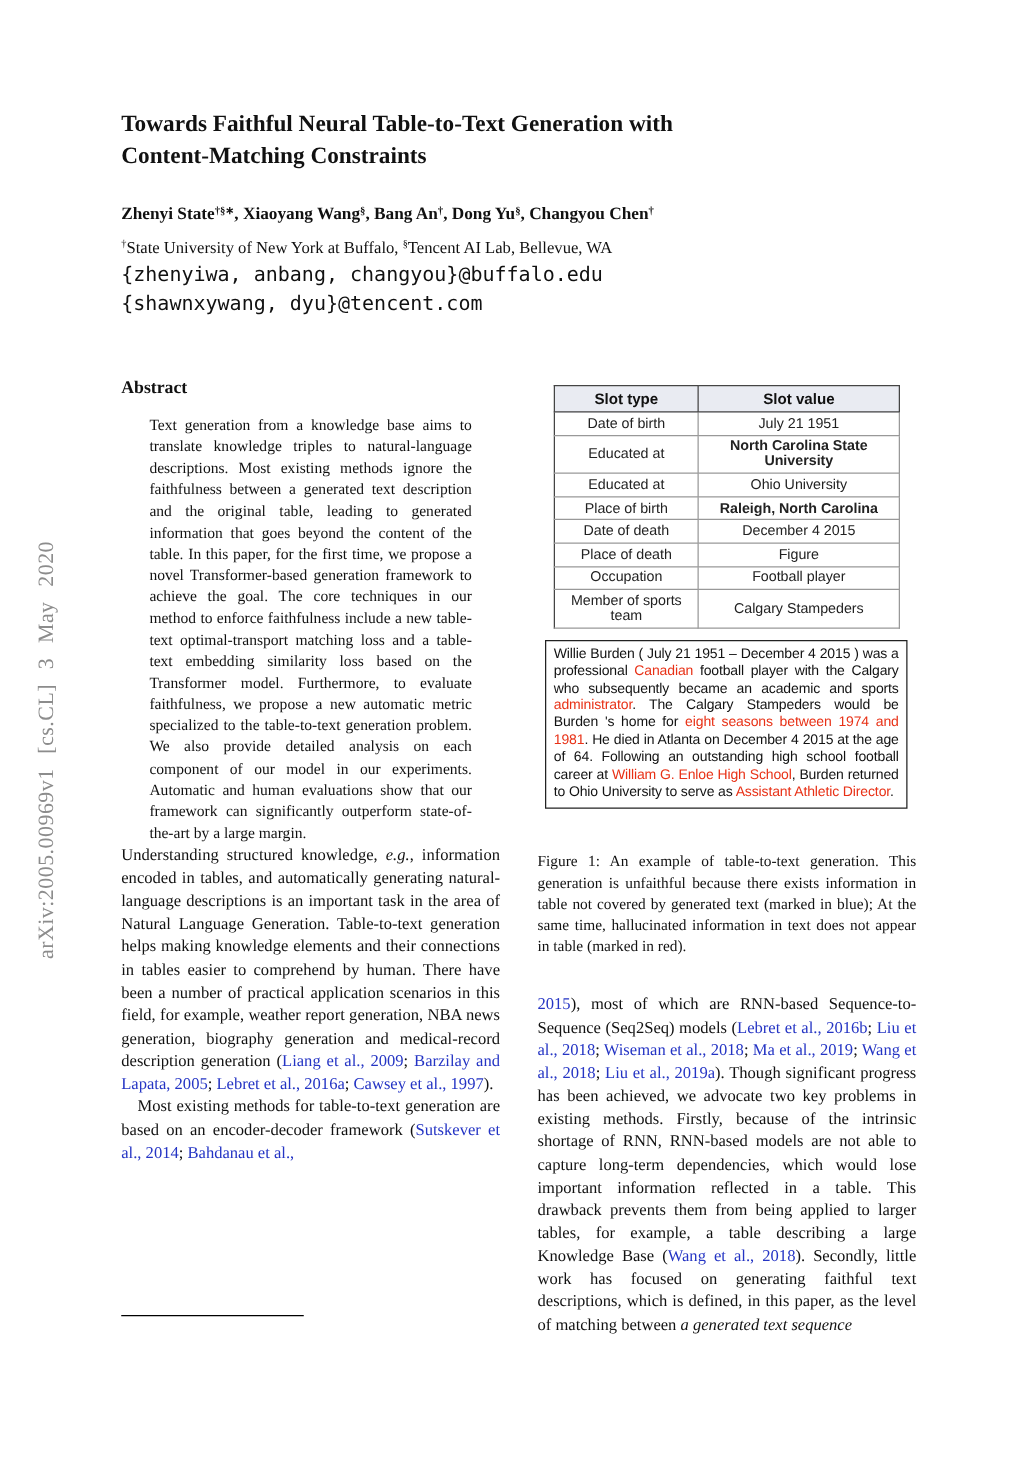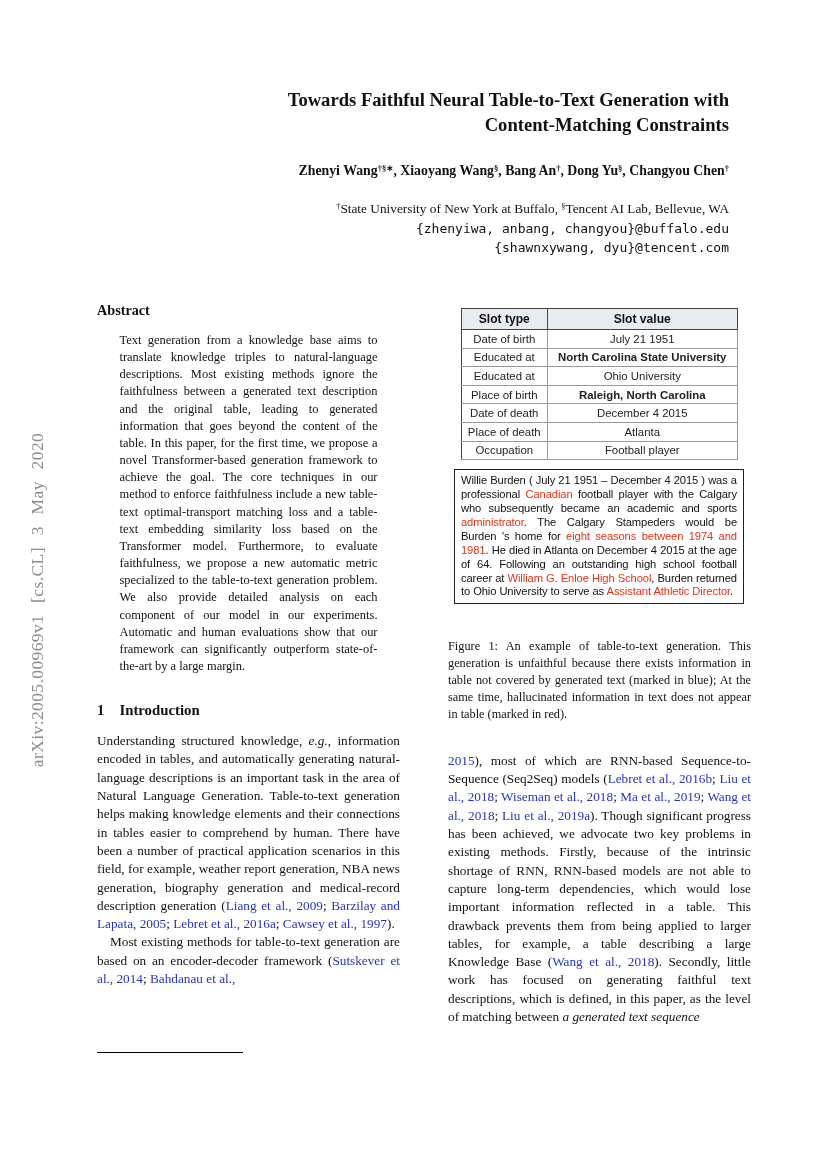--- a/index.html
+++ b/index.html
@@ -4,30 +4,30 @@
 <style>
   html,body{margin:0;padding:0;background:#ffffff;}
   .page{position:relative;width:827px;height:1170px;background:#ffffff;overflow:hidden;
         font-family:"Liberation Serif",serif;color:#111;}
 
   
   .watermark{position:absolute;left:37px;top:600px;transform:translate(-50%,-50%) rotate(-90deg);
              white-space:nowrap;font-size:17.5px;color:#8c8c8c;word-spacing:7px;letter-spacing:.4px;}
 
   
-  .titleblock{position:absolute;top:88px;left:97px;width:632px;text-align:right;}
+  .titleblock{position:absolute;top:88px;left:97px;width:632px;text-align:left;}
   .title{font-size:18.6px;font-weight:bold;line-height:24.5px;margin:0;}
   .authors{margin-top:26px;font-size:13.8px;font-weight:bold;}
-  .affil{margin-top:22px;font-size:13.3px;}
-  .email{margin-top:4px;font-family:"DejaVu Sans Mono",monospace;font-size:13px;}
+  .affil{margin-top:11px;font-size:13.3px;}
+  .email{margin-top:4px;font-family:"DejaVu Sans Mono",monospace;font-size:16px;}
   .seg-sup{font-size:.62em;vertical-align:.5em;}
 
   
   .col-left{position:absolute;left:97px;top:302px;width:303px;}
-  .col-right{position:absolute;left:448px;top:308px;width:303px;}
+  .col-right{position:absolute;left:430px;top:308px;width:303px;}
 
   .abs-head{text-align:left;font-size:14.2px;font-weight:bold;margin:0 0 13px 0;}
   .abs-body{margin:0 auto;width:258px;font-size:12.45px;line-height:17.15px;text-align:justify;}
 
   .sec-head{margin:27px 0 13px 0;font-size:14.8px;font-weight:bold;}
   .sec-num{margin-right:15px;}
 
   .body{font-size:13.25px;line-height:18.3px;text-align:justify;margin:0;}
   .indent{text-indent:13px;}
   .seg-italic{font-style:italic;}
@@ -58,31 +58,30 @@
 </style>
 </head>
 <body>
 
 <div class="page">
 
   <div class="watermark">arXiv:2005.00969v1 [cs.CL] 3 May 2020</div>
 
   <header class="titleblock">
     <h1 class="title"><span>Towards Faithful Neural Table-to-Text Generation with</span><br><span>Content-Matching Constraints</span></h1>
-    <div class="authors"><span>Zhenyi Wang</span><span class="seg-sup">†§∗</span><span>, Xiaoyang Wang</span><span class="seg-sup">§</span><span>, Bang An</span><span class="seg-sup">†</span><span>, Dong Yu</span><span class="seg-sup">§</span><span>, Changyou Chen</span><span class="seg-sup">†</span></div>
+    <div class="authors"><span>Zhenyi State</span><span class="seg-sup">†§∗</span><span>, Xiaoyang Wang</span><span class="seg-sup">§</span><span>, Bang An</span><span class="seg-sup">†</span><span>, Dong Yu</span><span class="seg-sup">§</span><span>, Changyou Chen</span><span class="seg-sup">†</span></div>
     <div class="affil"><span class="seg-sup">†</span><span>State University of New York at Buffalo, </span><span class="seg-sup">§</span><span>Tencent AI Lab, Bellevue, WA</span></div>
     <div class="email">{zhenyiwa, anbang, changyou}@buffalo.edu</div>
     <div class="email">{shawnxywang, dyu}@tencent.com</div>
   </header>
 
   <section class="col-left">
     <h2 class="abs-head">Abstract</h2>
     <p class="abs-body">Text generation from a knowledge base aims to translate knowledge triples to natural-language descriptions. Most existing methods ignore the faithfulness between a generated text description and the original table, leading to generated information that goes beyond the content of the table. In this paper, for the first time, we propose a novel Transformer-based generation framework to achieve the goal. The core techniques in our method to enforce faithfulness include a new table-text optimal-transport matching loss and a table-text embedding similarity loss based on the Transformer model. Furthermore, to evaluate faithfulness, we propose a new automatic metric specialized to the table-to-text generation problem. We also provide detailed analysis on each component of our model in our experiments. Automatic and human evaluations show that our framework can significantly outperform state-of-the-art by a large margin.</p>
 
-    <h3 class="sec-head"><span class="sec-num">1</span><span>Introduction</span></h3>
     <p class="body"><span>Understanding structured knowledge, </span><span class="seg-italic">e.g.</span><span>, information encoded in tables, and automatically generating natural-language descriptions is an important task in the area of Natural Language Generation. Table-to-text generation helps making knowledge elements and their connections in tables easier to comprehend by human. There have been a number of practical application scenarios in this field, for example, weather report generation, NBA news generation, biography generation and medical-record description generation (</span><span class="seg-cite">Liang et al., 2009</span><span>; </span><span class="seg-cite">Barzilay and Lapata, 2005</span><span>; </span><span class="seg-cite">Lebret et al., 2016a</span><span>; </span><span class="seg-cite">Cawsey et al., 1997</span><span>).</span></p>
     <p class="body indent"><span>Most existing methods for table-to-text generation are based on an encoder-decoder framework (</span><span class="seg-cite">Sutskever et al., 2014</span><span>; </span><span class="seg-cite">Bahdanau et al.,</span></p>
   </section>
 
   <div class="footblock">
     <div class="footnote-rule"></div>
   </div>
 
   <section class="col-right">
     <table class="slot-table">
@@ -108,25 +107,29 @@
           <tr>
             <td>Place of birth</td>
             <td class="cell-blue">Raleigh, North Carolina</td>
           </tr>
           <tr>
             <td>Date of death</td>
             <td>December 4 2015</td>
           </tr>
           <tr>
             <td>Place of death</td>
-            <td>Atlanta</td>
+            <td>Figure</td>
           </tr>
           <tr>
             <td>Occupation</td>
             <td>Football player</td>
+          </tr>
+          <tr>
+            <td>Member of sports team</td>
+            <td>Calgary Stampeders</td>
           </tr>
         </tbody>
     </table>
 
     <div class="gen-box"><span>Willie Burden ( July 21 1951 – December 4 2015 ) was a professional </span><span class="seg-red">Canadian</span><span> football player with the Calgary who subsequently became an academic and sports </span><span class="seg-red">administrator</span><span>. The Calgary Stampeders would be Burden 's home for </span><span class="seg-red">eight seasons between 1974 and 1981</span><span>. He died in Atlanta on December 4 2015 at the age of 64. Following an outstanding high school football career at </span><span class="seg-red">William G. Enloe High School</span><span>, Burden returned to Ohio University to serve as </span><span class="seg-red">Assistant Athletic Director</span><span>.</span></div>
 
     <p class="caption">Figure 1: An example of table-to-text generation. This generation is unfaithful because there exists information in table not covered by generated text (marked in blue); At the same time, hallucinated information in text does not appear in table (marked in red).</p>
 
     <p class="body body-right"><span class="seg-cite">2015</span><span>), most of which are RNN-based Sequence-to-Sequence (Seq2Seq) models (</span><span class="seg-cite">Lebret et al., 2016b</span><span>; </span><span class="seg-cite">Liu et al., 2018</span><span>; </span><span class="seg-cite">Wiseman et al., 2018</span><span>; </span><span class="seg-cite">Ma et al., 2019</span><span>; </span><span class="seg-cite">Wang et al., 2018</span><span>; </span><span class="seg-cite">Liu et al., 2019a</span><span>). Though significant progress has been achieved, we advocate two key problems in existing methods. Firstly, because of the intrinsic shortage of RNN, RNN-based models are not able to capture long-term dependencies, which would lose important information reflected in a table. This drawback prevents them from being applied to larger tables, for example, a table describing a large Knowledge Base (</span><span class="seg-cite">Wang et al., 2018</span><span>). Secondly, little work has focused on generating faithful text descriptions, which is defined, in this paper, as the level of matching between </span><span class="seg-italic">a generated text sequence</span></p>
   </section>

